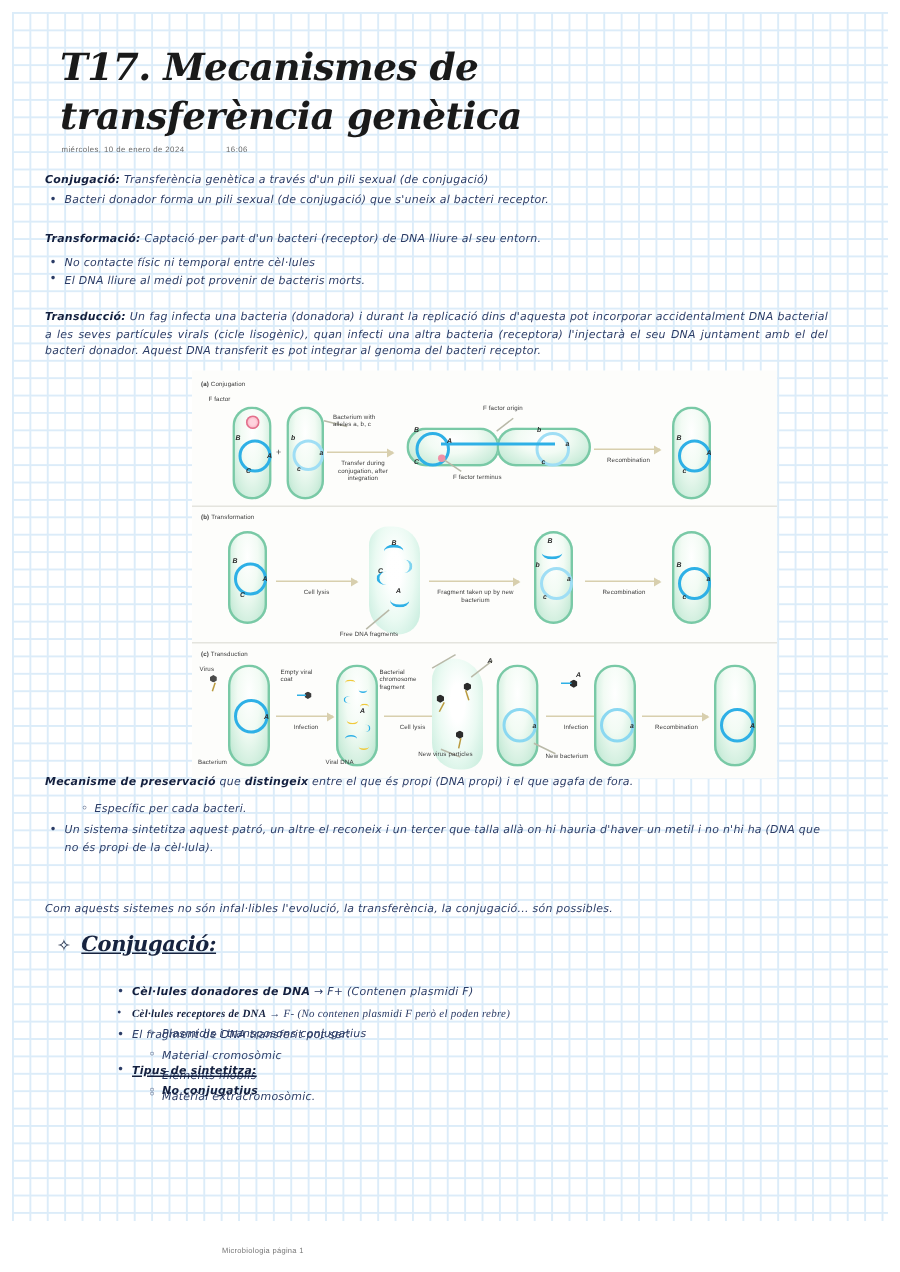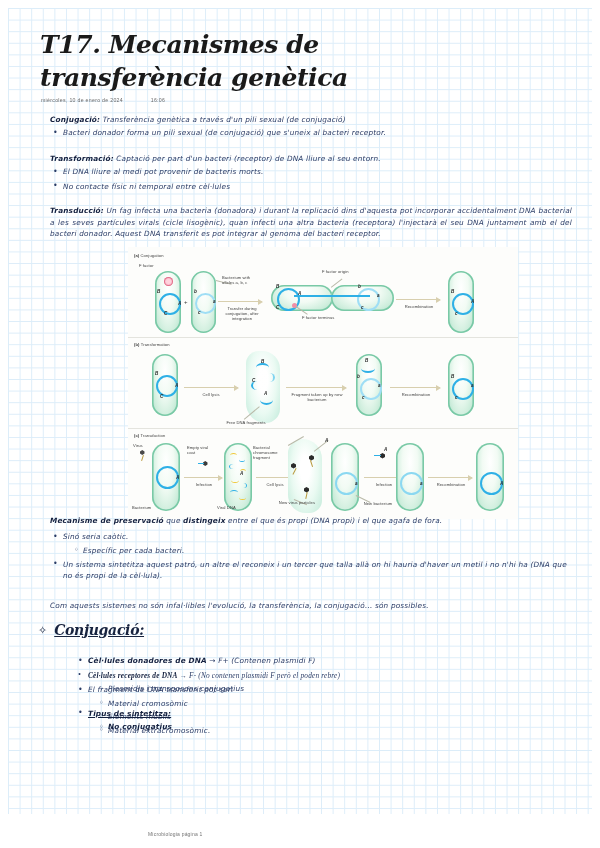--- a/index.html
+++ b/index.html
@@ -51,21 +51,21 @@
     position:absolute;
     font-family:"DejaVu Sans",sans-serif;
     font-style:italic;
     font-size:7.3px;
     line-height:11.6px;
     color:#2b3c66;
     letter-spacing:.18px;
     white-space:normal;
   }
   .txt b{font-weight:700;color:#14203f;}
-  .lead{left:50px;width:520px;}
+  .lead{left:30px;width:520px;}
   .ul{list-style:none;margin:0;padding:0;}
   .ul li{
     position:relative;
     padding-left:13px;
     line-height:11.6px;
   }
   .ul li:before{
     content:"•";position:absolute;left:3px;top:-.5px;
     font-size:8px;color:#2b3c66;
   }
@@ -153,22 +153,22 @@
       <b>Conjugació:</b><span> Transferència genètica a través d'un pili sexual (de conjugació)</span>
     </div>
     <ul class="txt ul lead" style="top:127px;">
       <li>Bacteri donador forma un pili sexual (de conjugació) que s'uneix al bacteri receptor.</li>
     </ul>
 
     <div class="txt lead" style="top:153px;">
       <b>Transformació:</b><span> Captació per part d'un bacteri (receptor) de DNA lliure al seu entorn.</span>
     </div>
     <ul class="txt ul lead" style="top:166px;">
+      <li style="margin-top:3px;">No contacte físic ni temporal entre cèl·lules</li>
       <li>El DNA lliure al medi pot provenir de bacteris morts.</li>
-      <li style="margin-top:3px;">No contacte físic ni temporal entre cèl·lules</li>
     </ul>
 
     <div class="txt lead" style="top:205px;width:522px;text-align:justify;">
       <b>Transducció:</b><span> Un fag infecta una bacteria (donadora) i durant la replicació dins d'aquesta pot incorporar accidentalment DNA bacterial a les seves partícules virals (cicle lisogènic), quan infecti una altra bacteria (receptora) l'injectarà el seu DNA juntament amb el del bacteri donador. Aquest DNA transferit es pot integrar al genoma del bacteri receptor.</span>
     </div>
 
     <div id="figure">
 
       <div class="fig-lbl b" style="left:6px;top:6px;">
         <span>(a)</span>
@@ -344,21 +344,20 @@
 
       <div class="sep" style="top:90px;"></div>
       <div class="sep" style="top:181px;"></div>
     </div>
 
     <div class="txt lead" style="top:515px;width:524px;">
       <b>Mecanisme de preservació</b><span> que </span><b>distingeix</b><span> entre el que és propi (DNA propi) i el que agafa de fora.</span>
     </div>
 
     <ul class="txt ul lead" style="top:531px;width:524px;">
-      <li>Sinó seria caòtic.</li>
       <ul class="txt ul ul2" style="margin-left:20px;margin-top:2px;">
         <li>Específic per cada bacteri.</li>
       </ul>
       <li style="margin-top:16px;">Un sistema sintetitza aquest patró, un altre el reconeix i un tercer que talla allà on hi hauria d'haver un metil i no n'hi ha (DNA que no és propi de la cèl·lula).</li>
     </ul>
 
     <div class="txt lead" style="top:600px;width:524px;">Com aquests sistemes no són infal·libles l'evolució, la transferència, la conjugació... són possibles.</div>
 
     <div class="sect" style="top:622px;">
       <span class="dia">✧</span>

